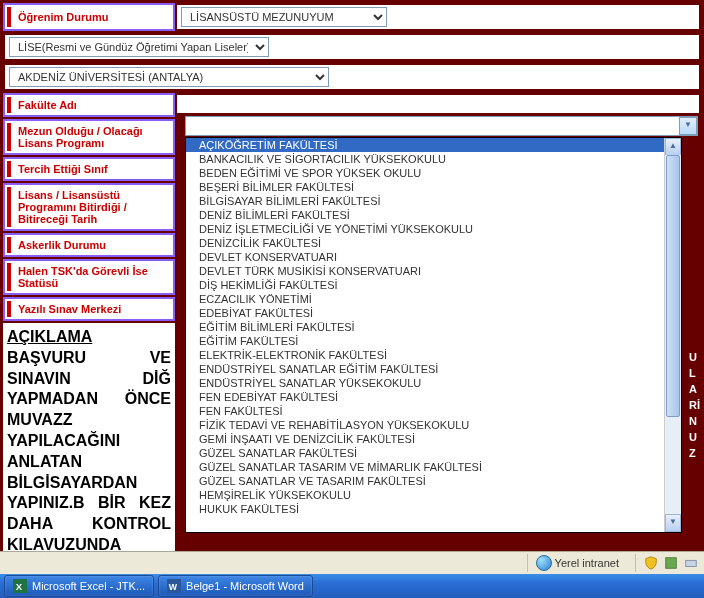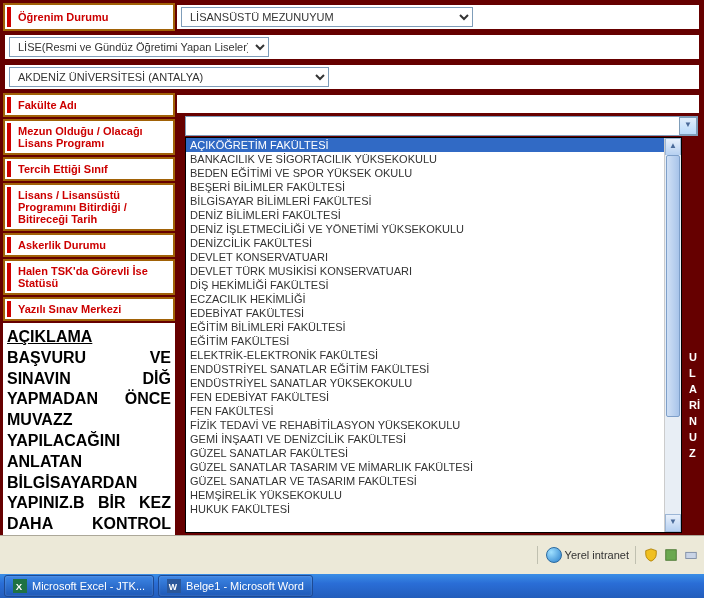--- a/index.html
+++ b/index.html
@@ -1,38 +1,38 @@
 <!DOCTYPE html>
 <html><head>
 <meta charset="utf-8">
 <style>
 html,body{margin:0;padding:0;font-family:Arial,sans-serif;font-size:11px;background:#e8e8e8}
 .container{width:704px;height:598px;background:#660000;position:relative;overflow:hidden}
 .form-area{padding:3px}
 .row{display:flex;margin-bottom:2px}
-.label-cell{width:172px;background:#fff;border:2px solid #a16207;color:#c00;font-weight:bold;padding:4px 5px;font-size:11px;box-sizing:border-box;display:flex;align-items:center;position:relative}
+.label-cell{width:172px;background:#fff;border:2px solid #8b5cf6;color:#c00;font-weight:bold;padding:4px 5px;font-size:11px;box-sizing:border-box;display:flex;align-items:center;position:relative}
 .label-cell::before{content:"";position:absolute;left:2px;top:2px;bottom:2px;width:4px;background:#c00}
 .label-text{margin-left:8px}
 .field-cell{flex:1;background:#fff;border:2px solid #660000;padding:2px 4px;box-sizing:border-box;display:flex;align-items:center}
 .sel{font-family:Arial,sans-serif;font-size:11px;border:1px solid #7f9db9;background:#fff;color:#333;padding:2px 4px}
-.sel-1{width:292px}
+.sel-1{width:206px}
 .sel-2{width:260px}
 .sel-3{width:320px}
 .explain{background:#fff;color:#000;font-size:16px;font-weight:bold;padding:4px 4px;width:172px;box-sizing:border-box;text-align:justify;line-height:1.3}
 .explain .title{text-decoration:underline}
 .dropdown-panel{position:absolute;left:185px;top:137px;right:22px;bottom:65px;background:#fff;border:1px solid #000;overflow:hidden}
 .dropdown-inner{position:absolute;left:0;top:0;right:16px;bottom:0;overflow:hidden}
-.dd-item{font-size:11px;color:#333;padding:1px 4px;white-space:nowrap;font-family:Arial,sans-serif}
+.dd-item{font-size:11px;color:#333;padding:1px 13px;white-space:nowrap;font-family:Arial,sans-serif}
 .dd-item.sel-item{background:#316ac5;color:#fff}
 .scrollbar{position:absolute;right:0;top:0;bottom:0;width:16px;background:#eee;border-left:1px solid #ccc}
 .sb-btn{height:16px;background:linear-gradient(#e8f0fb,#b6d0f1);border:1px solid #9cb6d6;font-size:8px;text-align:center;line-height:14px;color:#4a6a99}
 .sb-track{position:absolute;top:17px;bottom:17px;left:0;right:0;background:#e8eef5}
 .sb-thumb{position:absolute;top:0;left:1px;right:1px;height:260px;background:linear-gradient(to right,#d0e0f5,#a8c4ea);border:1px solid #7e9fc9;border-radius:2px}
 .sb-bot{position:absolute;bottom:0;left:0;right:0}
-.statusbar{position:absolute;left:0;right:0;bottom:24px;height:22px;background:#ece9d8;border-top:1px solid #aca899;display:flex;align-items:center;justify-content:flex-end;font-size:11px;color:#333;padding:8px 6px;}
+.statusbar{position:absolute;left:0;right:0;bottom:24px;height:22px;background:#ece9d8;border-top:1px solid #aca899;display:flex;align-items:center;justify-content:flex-end;font-size:11px;color:#333;padding:0 6px;gap:10px}
 .globe{width:14px;height:14px;border-radius:50%;background:radial-gradient(circle at 30% 30%,#9fe0ff,#2a7fcc);border:1px solid #2a6aa0;margin-right:3px}
 .status-item{display:flex;align-items:center;border-left:1px solid #c0c0b0;padding-left:8px;height:18px}
 .tray-icons{display:flex;gap:6px;margin-left:6px}
 .tray-ico{width:14px;height:14px}
 .taskbar{position:absolute;left:0;right:0;bottom:0;height:24px;background:linear-gradient(#3a8ee6,#2a6dd6 40%,#235dbb);display:flex;align-items:center;padding-left:4px}
 .task-btn{height:20px;background:linear-gradient(#3d86e5,#1d58b7);border:1px solid #1d4a94;border-radius:3px;color:#fff;font-size:11px;display:flex;align-items:center;padding:0 8px;margin-right:4px;box-shadow:inset 0 0 2px rgba(255,255,255,.3)}
 .task-ico{width:14px;height:14px;margin-right:5px;flex-shrink:0}
 .faculty-open{position:absolute;left:185px;top:116px;right:6px;height:18px;background:#fff;border:1px solid #7f9db9;display:flex;align-items:center;justify-content:flex-end}
 .faculty-open .dd-arrow{width:16px;height:16px;background:linear-gradient(#e2eefc,#badbfb);border:1px solid #7f9db9;font-size:8px;text-align:center;line-height:14px;color:#4a6a99;margin:0}
 .right-text{position:absolute;right:3px;top:350px;width:12px;color:#fff;font-size:11px;font-weight:bold;line-height:1.45}
@@ -124,21 +124,21 @@
         <div class="dd-item">BANKACILIK VE SİGORTACILIK YÜKSEKOKULU</div>
         <div class="dd-item">BEDEN EĞİTİMİ VE SPOR YÜKSEK OKULU</div>
         <div class="dd-item">BEŞERİ BİLİMLER FAKÜLTESİ</div>
         <div class="dd-item">BİLGİSAYAR BİLİMLERİ FAKÜLTESİ</div>
         <div class="dd-item">DENİZ BİLİMLERİ FAKÜLTESİ</div>
         <div class="dd-item">DENİZ İŞLETMECİLİĞİ VE YÖNETİMİ YÜKSEKOKULU</div>
         <div class="dd-item">DENİZCİLİK FAKÜLTESİ</div>
         <div class="dd-item">DEVLET KONSERVATUARI</div>
         <div class="dd-item">DEVLET TÜRK MUSİKİSİ KONSERVATUARI</div>
         <div class="dd-item">DİŞ HEKİMLİĞİ FAKÜLTESİ</div>
-        <div class="dd-item">ECZACILIK HEKİMLİĞİ</div>
+        <div class="dd-item">ECZACILIK YÖNETİMİ</div>
         <div class="dd-item">EDEBİYAT FAKÜLTESİ</div>
         <div class="dd-item">EĞİTİM BİLİMLERİ FAKÜLTESİ</div>
         <div class="dd-item">EĞİTİM FAKÜLTESİ</div>
         <div class="dd-item">ELEKTRİK-ELEKTRONİK FAKÜLTESİ</div>
         <div class="dd-item">ENDÜSTRİYEL SANATLAR EĞİTİM FAKÜLTESİ</div>
         <div class="dd-item">ENDÜSTRİYEL SANATLAR YÜKSEKOKULU</div>
         <div class="dd-item">FEN EDEBİYAT FAKÜLTESİ</div>
         <div class="dd-item">FEN FAKÜLTESİ</div>
         <div class="dd-item">FİZİK TEDAVİ VE REHABİTİLASYON YÜKSEKOKULU</div>
         <div class="dd-item">GEMİ İNŞAATI VE DENİZCİLİK FAKÜLTESİ</div>

